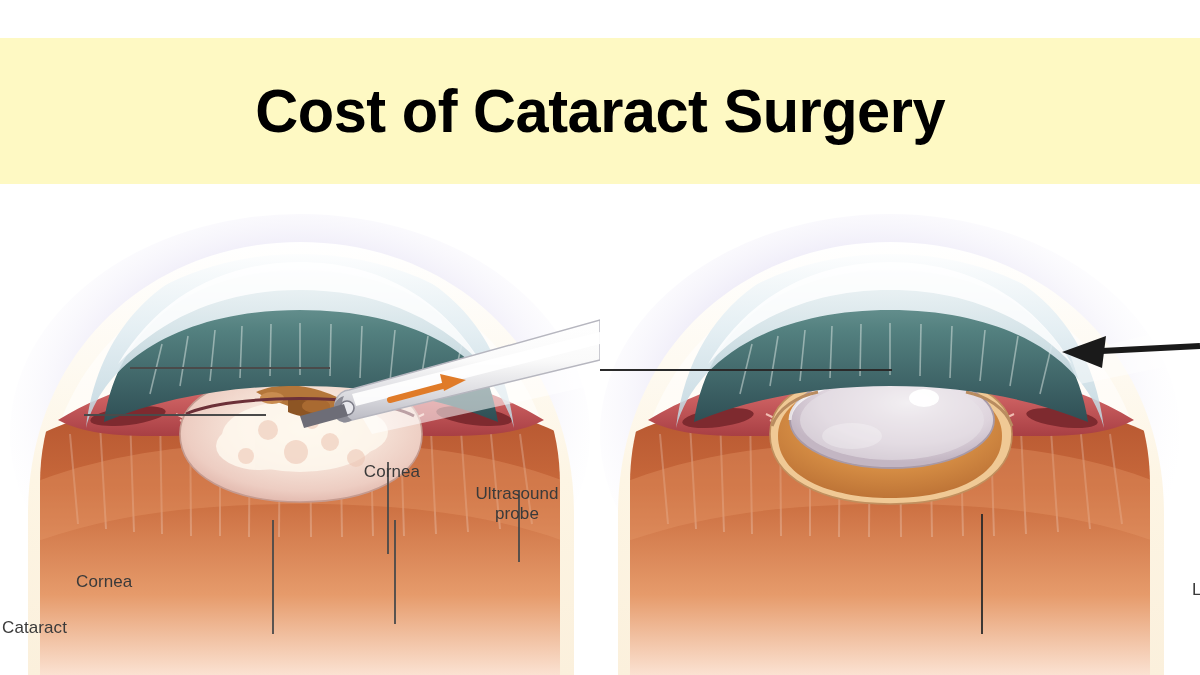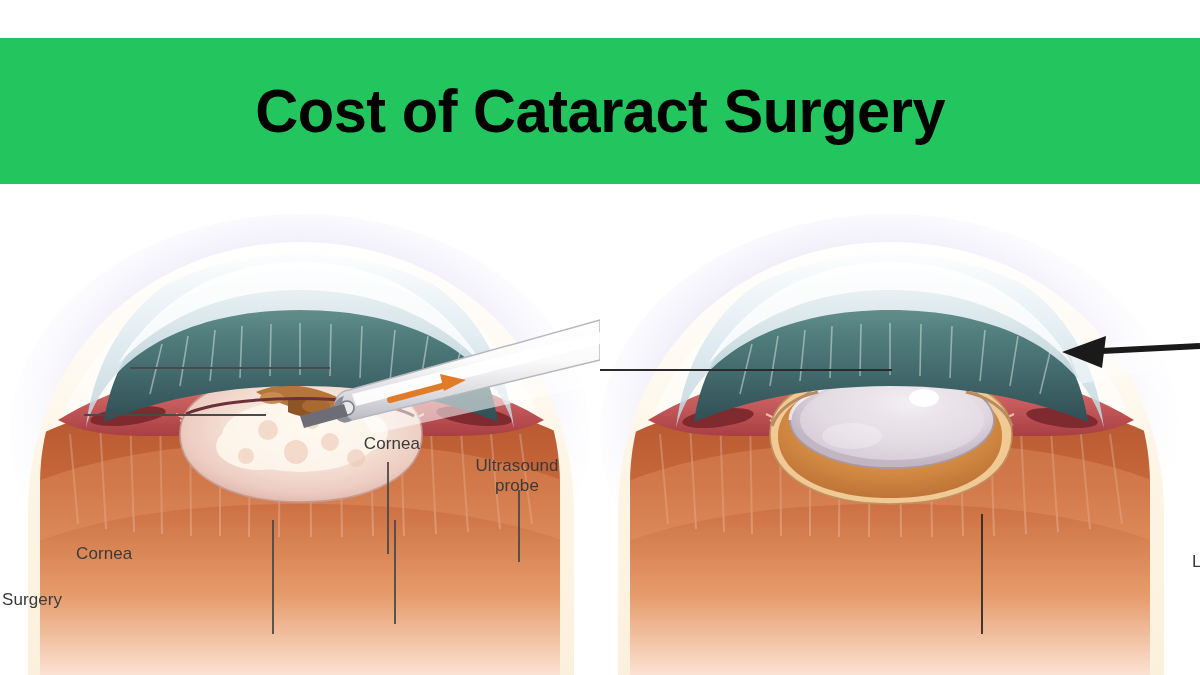--- a/index.html
+++ b/index.html
@@ -15,21 +15,21 @@
     font-family: "Liberation Sans", sans-serif;
   }
 
   
   #header-banner {
     position: absolute;
     left: 0;
     top: 38px;
     width: 1200px;
     height: 146px;
-    background: #22c55e;
+    background: #fef9c3;
     display: flex;
     align-items: center;
     justify-content: center;
   }
   #page-title {
     font-family: "Liberation Sans", sans-serif;
     font-weight: bold;
     font-size: 62px;
     letter-spacing: -0.5px;
     color: #000000;
@@ -60,20 +60,21 @@
 
   
   .callout-label {
     position: absolute;
     font-family: "Liberation Sans", sans-serif;
     font-size: 17px;
     color: #3a3a3a;
     line-height: 1.18;
     white-space: pre-line;
     letter-spacing: 0.1px;
+    margin-top: 28px;
   }
   .lbl-center { text-align: center; }
   .lbl-right  { text-align: right; }
   .lbl-left   { text-align: left; }
 
   
   #label-cornea            { left: 347px; top: 250px; width: 90px; }
   #label-ultrasound-probe  { left: 462px; top: 272px; width: 110px; text-align: center; }
   #label-pupil             { left: 76px;  top: 360px; width: 46px; }
   #label-cataract          { left: 2px;   top: 406px; width: 76px; }
@@ -247,21 +248,21 @@
         <path d="M84,231 L266,231"></path>
         <path d="M273,336 L273,450"></path>
         <path d="M395,336 L395,440"></path>
       </g>
     </svg>
 
     <div class="callout-label lbl-center" id="label-cornea">Cornea</div>
     <div class="callout-label lbl-center" id="label-ultrasound-probe">Ultrasound
 probe</div>
     <div class="callout-label lbl-right" id="label-pupil">Cornea</div>
-    <div class="callout-label lbl-left" id="label-cataract">Surgery</div>
+    <div class="callout-label lbl-left" id="label-cataract">Cataract</div>
 
   </div>
 
   <div class="eye-figure" id="figure-right">
     <svg class="eye-svg" viewBox="0 0 600 491" xmlns="http://www.w3.org/2000/svg">
       <defs>
         <radialGradient id="glowR" cx="48%" cy="45%" r="55%">
           <stop offset="0%" stop-color="#ffffff" stop-opacity="0"></stop>
           <stop offset="62%" stop-color="#d8d2ef" stop-opacity="0.55"></stop>
           <stop offset="100%" stop-color="#ffffff" stop-opacity="0"></stop>

